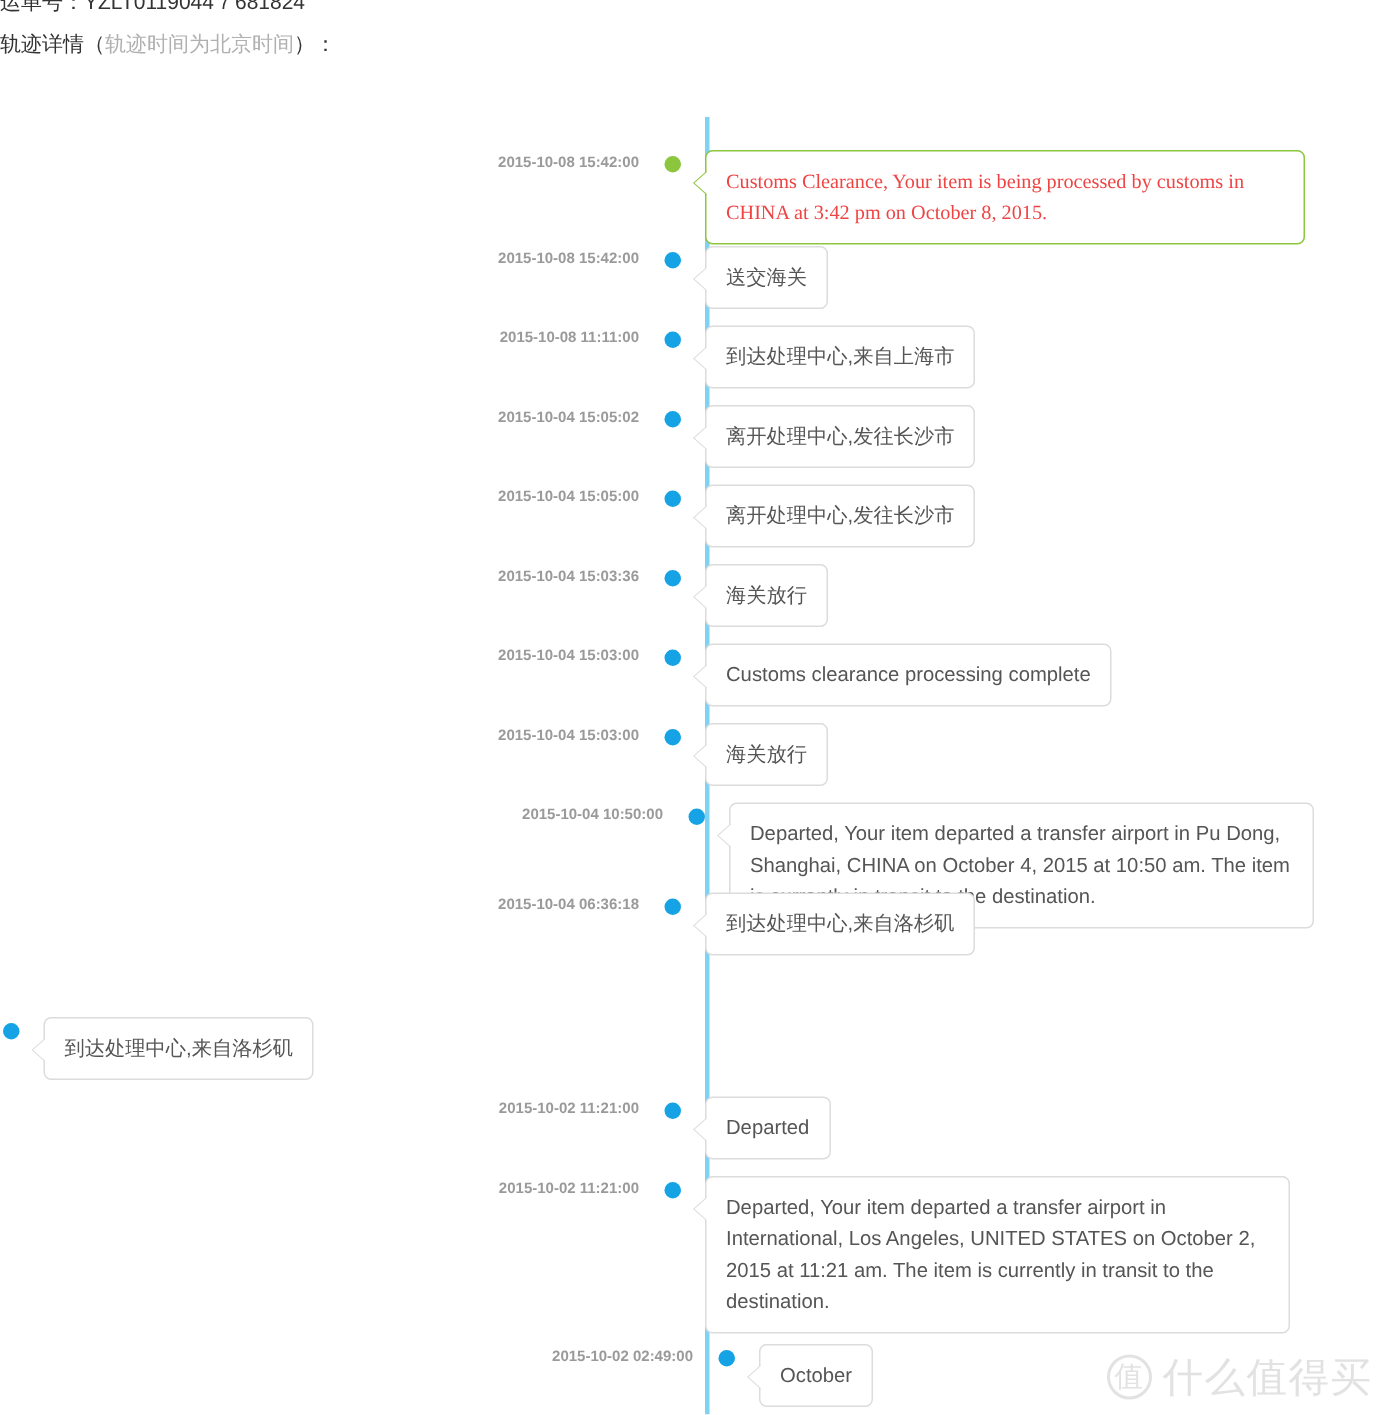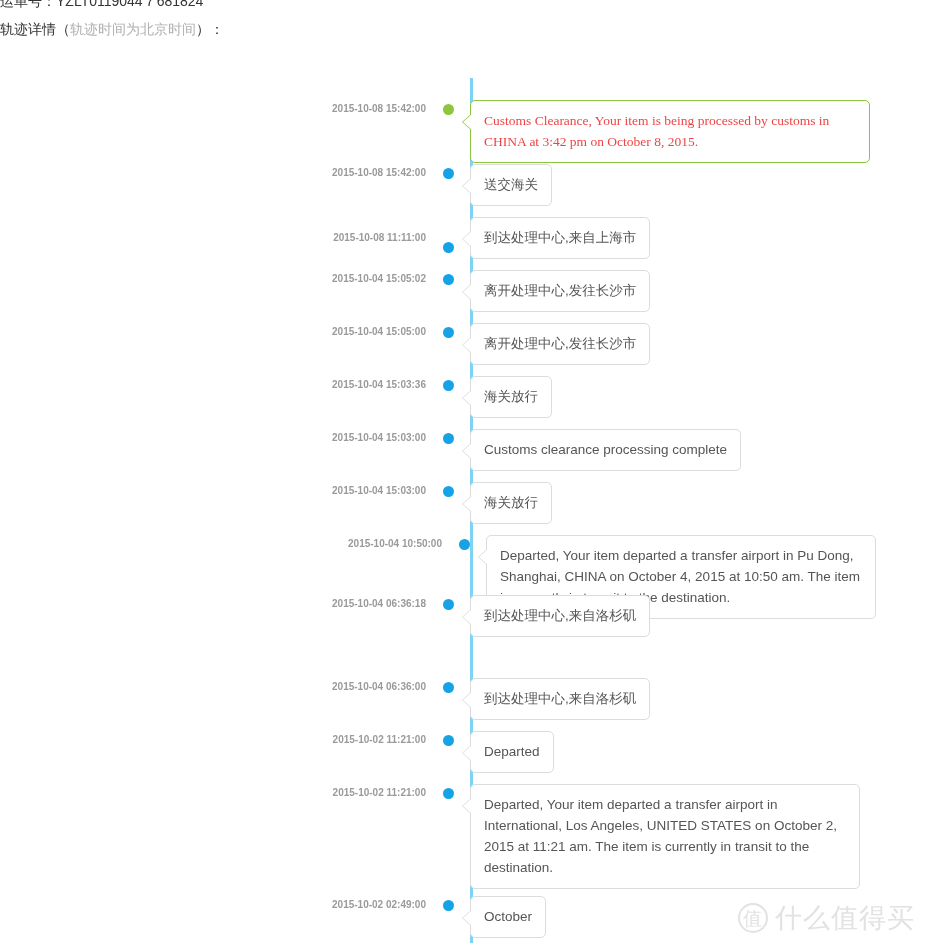--- a/index.html
+++ b/index.html
@@ -199,21 +199,21 @@
         </div>
         <div class="tl-bubble-wrap"><div class="tl-bubble">Customs Clearance, Your item is being processed by customs in CHINA at 3:42 pm on October 8, 2015.</div></div>
       </div>
       <div class="tl-row" style="position: absolute; left: 0px; width: 929px; top: 86px;">
         <div class="tl-time">2015-10-08 15:42:00</div>
         <div class="tl-dot-col">
           <span class="tl-dot" style="top: 4px;"></span>
         </div>
         <div class="tl-bubble-wrap"><div class="tl-bubble">送交海关</div></div>
       </div>
-      <div class="tl-row" style="position: absolute; left: 0px; width: 929px; top: 139px; align-items: center;">
+      <div class="tl-row" style="position: absolute; left: 0px; width: 929px; top: 139px;">
         <div class="tl-time">2015-10-08 11:11:00</div>
         <div class="tl-dot-col">
           <span class="tl-dot" style="top: 4px;"></span>
         </div>
         <div class="tl-bubble-wrap"><div class="tl-bubble">到达处理中心,来自上海市</div></div>
       </div>
       <div class="tl-row" style="position: absolute; left: 0px; width: 929px; top: 192px;">
         <div class="tl-time">2015-10-04 15:05:02</div>
         <div class="tl-dot-col">
           <span class="tl-dot" style="top: 4px;"></span>
@@ -256,41 +256,40 @@
         <div class="tl-bubble-wrap"><div class="tl-bubble">Departed, Your item departed a transfer airport in Pu Dong, Shanghai, CHINA on October 4, 2015 at 10:50 am. The item is currently in transit to the destination.</div></div>
       </div>
       <div class="tl-row" style="position: absolute; left: 0px; width: 759px; top: 517px;">
         <div class="tl-time">2015-10-04 06:36:18</div>
         <div class="tl-dot-col">
           <span class="tl-dot" style="top: 4px;"></span>
         </div>
         <div class="tl-bubble-wrap"><div class="tl-bubble">到达处理中心,来自洛杉矶</div></div>
       </div>
       <div class="tl-row" style="position: absolute; left: 0px; width: 929px; top: 600px;">
-        <div class="tl-time">2015-10-04 06:36:00</div>
         <div class="tl-dot-col">
           <span class="tl-dot" style="top: 4px;"></span>
         </div>
         <div class="tl-bubble-wrap"><div class="tl-bubble">到达处理中心,来自洛杉矶</div></div>
       </div>
       <div class="tl-row" style="position: absolute; left: 0px; width: 929px; top: 653px;">
         <div class="tl-time">2015-10-02 11:21:00</div>
         <div class="tl-dot-col">
           <span class="tl-dot" style="top: 4px;"></span>
         </div>
         <div class="tl-bubble-wrap"><div class="tl-bubble">Departed</div></div>
       </div>
       <div class="tl-row" style="position: absolute; left: 0px; width: 929px; top: 706px;">
         <div class="tl-time">2015-10-02 11:21:00</div>
         <div class="tl-dot-col">
           <span class="tl-dot" style="top: 4px;"></span>
         </div>
         <div class="tl-bubble-wrap"><div class="tl-bubble">Departed, Your item departed a transfer airport in International, Los Angeles, UNITED STATES on October 2, 2015 at 11:21 am. The item is currently in transit to the destination.</div></div>
       </div>
-      <div class="tl-row" style="position: absolute; left: 0px; width: 841px; top: 818px;">
+      <div class="tl-row" style="position: absolute; left: 0px; width: 841px; top: 818px; padding-left: 36px;">
         <div class="tl-time">2015-10-02 02:49:00</div>
         <div class="tl-dot-col">
           <span class="tl-dot" style="top: 4px;"></span>
         </div>
         <div class="tl-bubble-wrap"><div class="tl-bubble">October</div></div>
       </div>
     </div>
 </div>
 
 <div class="watermark">

